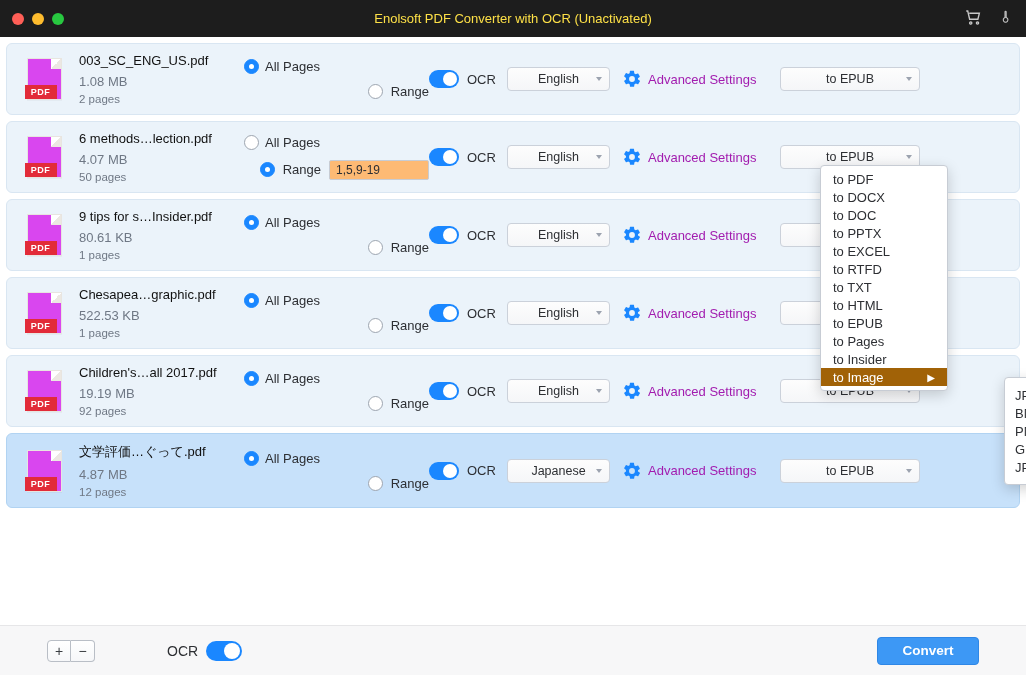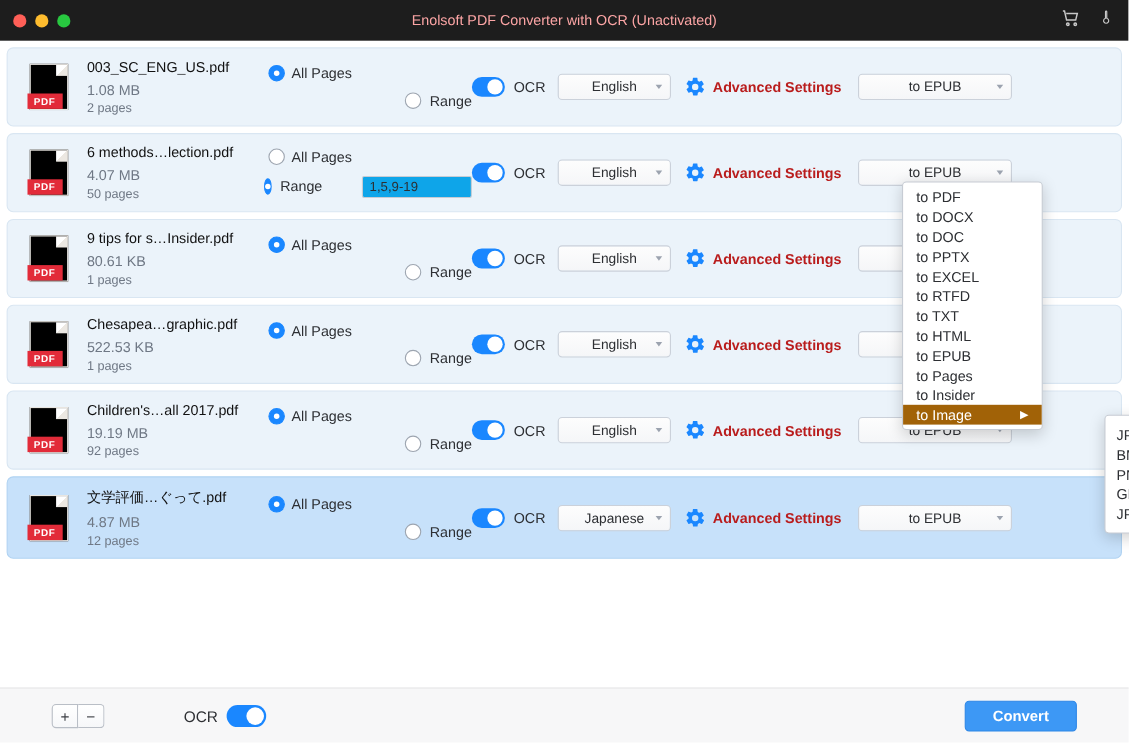--- a/index.html
+++ b/index.html
@@ -4,59 +4,59 @@
 <style>
 * { box-sizing: border-box; margin: 0; padding: 0; font-family: -apple-system, BlinkMacSystemFont, "Segoe UI", Helvetica, Arial, sans-serif; }
 body { width: 1026px; height: 675px; overflow: hidden; background: #fff; }
 
 .titlebar { height: 37px; background: #1d1d1d; display: flex; align-items: center; position: relative; }
 .traffic { display: flex; gap: 8px; margin-left: 12px; }
 .dot { width: 12px; height: 12px; border-radius: 50%; }
 .dot.red { background: #ff5f57; }
 .dot.yellow { background: #febc2e; }
 .dot.green { background: #28c840; }
-.title { position: absolute; left: 50%; transform: translateX(-50%); color: #fca5a5; font-size: 13px; }
+.title { position: absolute; left: 50%; transform: translateX(-50%); color: #fde047; font-size: 13px; }
 .tb-right { margin-left: auto; margin-right: 14px; display: flex; gap: 16px; align-items: center; }
 .tb-icon { color: #c8c8c8; }
 
 .list { background: #fff; }
 .row { display: flex; align-items: center; background: #ebf3fa; border: 1px solid #d9e6f2; border-radius: 6px; margin: 6px 6px 4px 6px; padding: 9px 8px 9px 12px; position: relative; }
 .row.selected { background: #c7e1fa; border-color: #b1d3f2; }
 
 .file-icon-wrap { width: 50px; display: flex; flex-direction: column; align-items: center; }
-.file-page { width: 35px; height: 42px; background: #000000; border: 1px solid #e8e5e0; position: relative; box-shadow: 0 1px 0 rgba(0,0,0,0.03); }
+.file-page { width: 35px; height: 42px; background: #d946ef; border: 1px solid #e8e5e0; position: relative; box-shadow: 0 1px 0 rgba(0,0,0,0.03); }
 .file-page::after { content: ""; position: absolute; top: 0; right: 0; width: 10px; height: 10px; background: linear-gradient(135deg, #fff 0 50%, #ece8e2 50% 100%); }
 .pdf-label { position: absolute; bottom: 0; left: -3px; width: 32px; height: 14px; background: #e22b39; color: #fff; font-size: 9px; font-weight: 700; display: flex; align-items: center; justify-content: center; letter-spacing: 0.5px; }
 
 .meta { width: 175px; padding-left: 10px; }
 .fname { font-size: 13px; color: #111; margin-bottom: 6px; white-space: nowrap; overflow: hidden; text-overflow: ellipsis; }
 .fsize { font-size: 13px; color: #6f7885; margin-bottom: 4px; }
 .fpages { font-size: 11.5px; color: #6f7885; }
 
 .range-col { width: 185px; display: flex; flex-direction: column; gap: 10px; justify-content: center; }
 .radio-row { display: flex; align-items: center; gap: 6px; }
 .radio { width: 15px; height: 15px; border-radius: 50%; border: 1px solid #9da5b0; display: inline-flex; align-items: center; justify-content: center; background: #fff; }
 .radio.checked { border-color: #1a87ff; background: #1a87ff; }
 .radio.checked::after { content: ""; width: 5px; height: 5px; background: #fff; border-radius: 50%; }
 .radio-label { font-size: 13px; color: #2d2f33; }
 .range-row2 { display: flex; align-items: center; gap: 8px; justify-content: flex-end; }
-.range-input { width: 100px; height: 20px; border: 1px solid #c7ccd4; border-radius: 2px; padding: 0 6px; font-size: 12px; color: #2d2f33; background: #0ea5e9; margin-left: 28px; }
+.range-input { width: 100px; height: 20px; border: 1px solid #c7ccd4; border-radius: 2px; padding: 0 6px; font-size: 12px; color: #2d2f33; background: #fdba74; }
 
 .ocr-col { width: 78px; display: flex; align-items: center; gap: 8px; }
 .switch { width: 30px; height: 18px; border-radius: 9px; background: #1a87ff; position: relative; }
 .switch::after { content: ""; position: absolute; right: 2px; top: 2px; width: 14px; height: 14px; background: #fff; border-radius: 50%; }
 .ocr-text { font-size: 13px; color: #2d2f33; }
 
 .lang-col { width: 115px; }
 .select-like { width: 103px; height: 24px; border: 1px solid #cbd1da; border-radius: 4px; background: linear-gradient(#fdfdfd,#f5f6f8); display: flex; align-items: center; justify-content: center; font-size: 12.5px; color: #2d2f33; position: relative; }
 .select-like::after { content: ""; position: absolute; right: 7px; width: 0; height: 0; border-left: 3px solid transparent; border-right: 3px solid transparent; border-top: 4px solid #9ca3af; }
 
 .adv-col { width: 158px; display: flex; align-items: center; gap: 6px; }
 .gear { color: #1a87ff; display: inline-flex; }
-.adv-label { font-size: 13px; color: #b91c1c; font-weight: bold; }
+.adv-label { font-size: 13px; color: #a21caf; }
 
 .out-col { width: 148px; }
 .out-select { width: 140px; }
 
 .dropdown { position: absolute; top: 165px; left: 820px; width: 128px; background: #fff; border: 1px solid #c7ccd4; border-radius: 4px; box-shadow: 0 4px 14px rgba(0,0,0,0.18); font-size: 13px; padding: 4px 0; z-index: 50; }
 .dd-item { padding: 1.5px 12px; color: #2d2f33; display: flex; align-items: center; justify-content: space-between; }
 .dd-item.hl { background: #a16207; color: #fff; }
 .dd-arrow { font-size: 10px; }
 
 .submenu { position: absolute; top: 377px; left: 1004px; width: 52px; background: #fff; border: 1px solid #c7ccd4; border-radius: 4px; box-shadow: 0 4px 14px rgba(0,0,0,0.18); font-size: 13px; padding: 8px 0; z-index: 51; }

